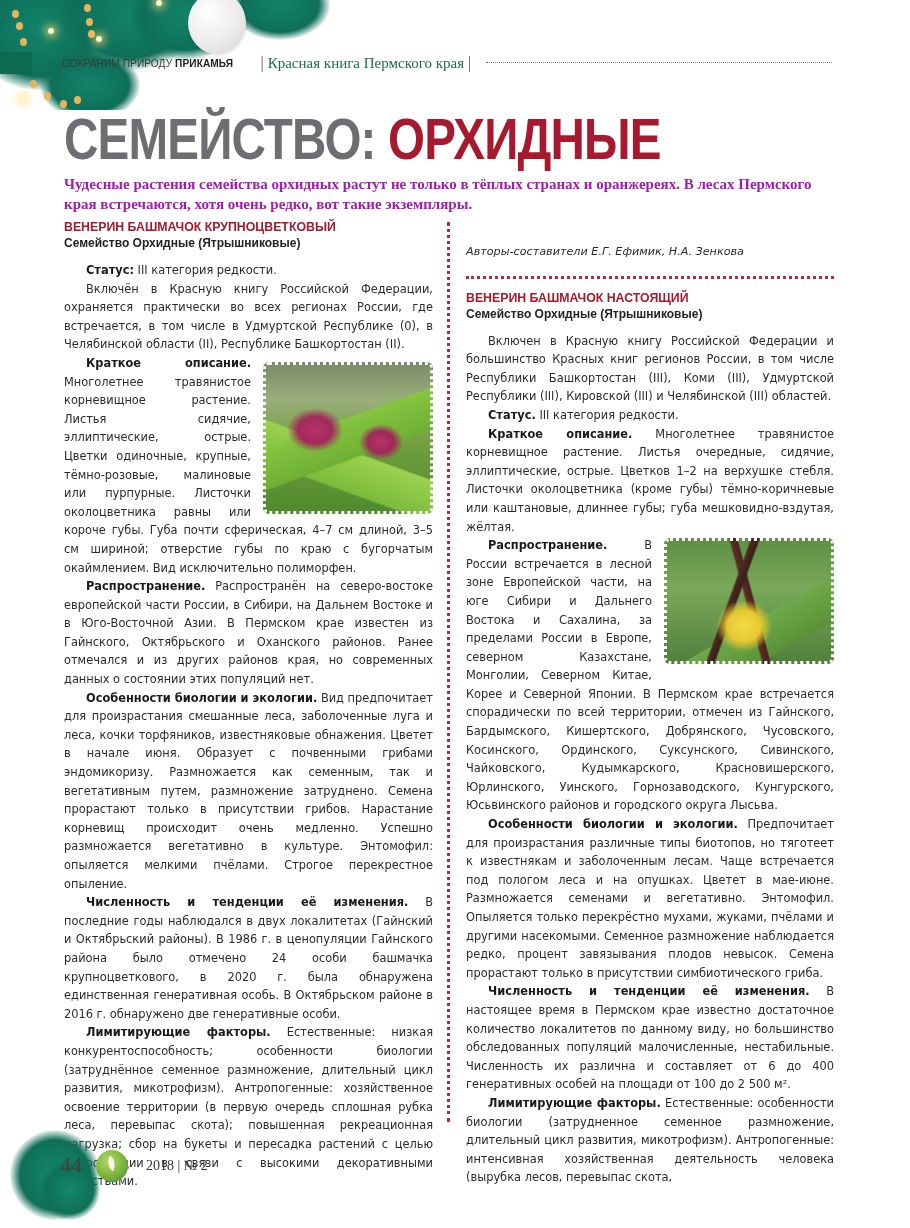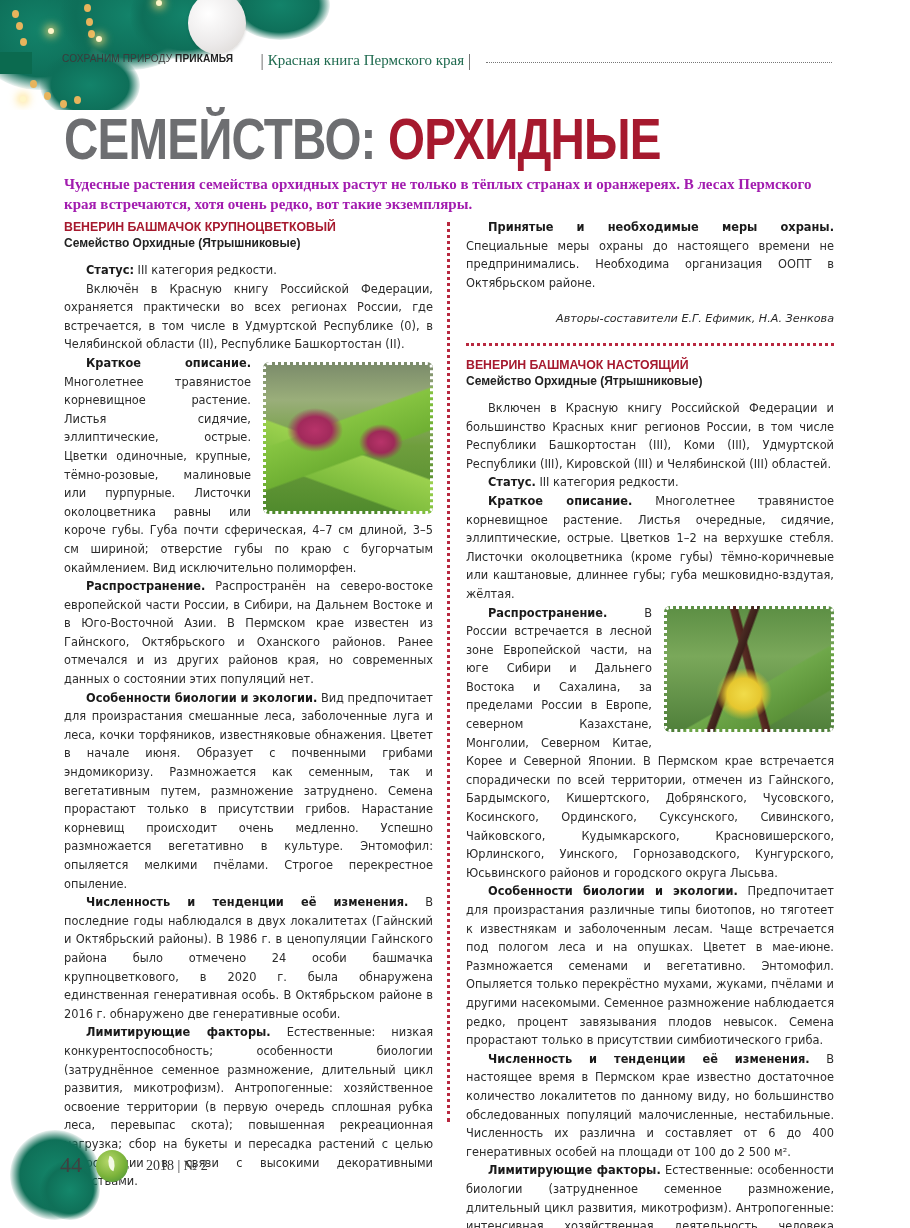--- a/index.html
+++ b/index.html
@@ -7,21 +7,21 @@
   body { position: relative; font-family: "DejaVu Sans", sans-serif; color: #231f20; }
 
   
   .deco-top { position: absolute; left: 0; top: 0; width: 340px; height: 110px; overflow: hidden; }
   .deco-top .branch { position: absolute; border-radius: 50%; background: radial-gradient(ellipse at center, #13836a 0%, #0e6f59 55%, rgba(14,111,89,0) 72%); }
   .deco-top .ornament { position: absolute; left: 188px; top: -8px; width: 58px; height: 62px; border-radius: 50%;
     background: radial-gradient(circle at 35% 35%, #ffffff 0%, #eceaea 55%, #d8d4d0 100%); box-shadow: 0 1px 3px rgba(0,0,0,0.15); }
   .deco-top .bead { position: absolute; width: 7px; height: 8px; border-radius: 50%; background: #e7b45c; }
   .deco-top .spark { position: absolute; width: 6px; height: 6px; border-radius: 50%; background: #fff6c8; box-shadow: 0 0 8px 3px rgba(255,220,120,0.8); }
 
-  .header-bar { position: absolute; left: 0; top: 52px; width: 910px; height: 22px; display: flex; align-items: flex-start; }
+  .header-bar { position: absolute; left: 0; top: 52px; width: 910px; height: 22px; display: flex; align-items: center; }
   .header-bar .green-tab { width: 32px; height: 22px; background: #0b6a4f; }
   .header-bar .series { margin-left: 30px; font-family: "Liberation Sans", sans-serif; font-size: 11.5px; letter-spacing: 0.1px; color: #3b3b3b; text-transform: uppercase; transform: scaleX(0.88); transform-origin: left center; white-space: nowrap; }
   .header-bar .series b { font-weight: bold; color: #222; }
   .header-bar .sep { font-family: "Liberation Serif", serif; font-size: 16px; color: #555; margin: 0 4px; }
   .header-bar .section { font-family: "Liberation Serif", serif; font-size: 15px; color: #1f6a4f; white-space: nowrap; }
   .header-bar .dots { position: absolute; left: 486px; top: 10px; width: 346px; border-top: 1px dotted #777; }
 
   
   .title { position: absolute; left: 64px; top: 110px; font-family: "Liberation Sans", sans-serif; font-weight: bold; font-size: 58px; letter-spacing: -1px; transform: scaleX(0.82); transform-origin: left top; white-space: nowrap; line-height: 1; }
   .title .grey { color: #6d6e71; }
@@ -48,21 +48,21 @@
       linear-gradient(180deg, #7a8a6a 0%, #9aae7a 25%, #6f9e3d 55%, #4f8a2c 100%); }
   .photo2 { width: 170px; height: 126px; margin-top: 2px; background:
       radial-gradient(ellipse 28px 26px at 80px 88px, #f1dc4a 0%, #e6c72f 60%, rgba(230,199,47,0) 100%),
       linear-gradient(110deg, transparent 40%, #4a2a22 41%, #3b1f1a 44%, transparent 45%),
       linear-gradient(75deg, transparent 48%, #5b2e25 49%, #4a221c 52%, transparent 53%),
       linear-gradient(150deg, transparent 60%, #6fa84a 61%, #5b9238 80%, transparent 81%),
       linear-gradient(180deg, #5c8e44 0%, #7aa85a 40%, #4f7f3a 100%); }
 
   .divider-v { position: absolute; left: 447px; top: 222px; height: 900px; border-left: 3px dotted #b8283f; }
   .divider-h { margin: 14px 0 10px 0; border-top: 3px dotted #b8283f; height: 0; }
-  .authors { text-align: right; font-style: italic; font-family: "DejaVu Sans", sans-serif; font-size: 11.2px; margin-top: 18px; color: #2b2b2b; }
+  .authors { font-style: italic; font-family: "DejaVu Sans", sans-serif; font-size: 11.2px; margin-top: 25px; color: #2b2b2b; }
 
   
   .footer { position: absolute; left: 0; top: 1130px; width: 360px; height: 98px; }
   .footer .branch { position: absolute; border-radius: 50%; background: radial-gradient(ellipse at center, #14876b 0%, #0f7058 55%, rgba(15,112,88,0) 72%); }
   .footer .page-num { position: absolute; left: 60px; top: 22px; font-family: "Liberation Serif", serif; font-size: 22px; color: #404040; }
   .footer .logo { position: absolute; left: 96px; top: 20px; width: 32px; height: 32px; border-radius: 50%; background: radial-gradient(circle at 40% 35%, #b6d86b 0%, #7bb33a 55%, #3d8b3a 100%); }
   .footer .logo .leaf { position: absolute; left: 11px; top: 7px; width: 9px; height: 13px; background: #f3f9e4; border-radius: 0 100% 0 100%; transform: rotate(20deg); }
   .footer .issue { position: absolute; left: 146px; top: 28px; font-family: "Liberation Serif", serif; font-size: 14px; color: #333; white-space: nowrap; }
 </style>
 </head>
@@ -115,21 +115,20 @@
   <p><b>Статус:</b> <span class="roman">III категория редкости.</span></p>
   <p>Включён в Красную книгу Российской Федерации, охраняется практически во всех регионах России, где встречается, в том числе в Удмуртской Республике (0), в Челябинской области (II), Республике Башкортостан (II).</p>
   <p><b>Краткое описание.</b> <span class="photo photo1" title="Венерин башмачок крупноцветковый — фото" style="display: block;"></span><span>Многолетнее травянистое корневищное растение. Листья сидячие, эллиптические, острые. Цветки одиночные, крупные, тёмно-розовые, малиновые или пурпурные. Листочки околоцветника равны или короче губы. Губа почти сферическая, 4–7 см длиной, 3–5 см шириной; отверстие губы по краю с бугорчатым окаймлением. Вид исключительно полиморфен.</span></p>
   <p><b>Распространение.</b> <span>Распространён на северо-востоке европейской части России, в Сибири, на Дальнем Востоке и в Юго-Восточной Азии. В Пермском крае известен из Гайнского, Октябрьского и Оханского районов. Ранее отмечался и из других районов края, но современных данных о состоянии этих популяций нет.</span></p>
   <p><b>Особенности биологии и экологии.</b> <span>Вид предпочитает для произрастания смешанные леса, заболоченные луга и леса, кочки торфяников, известняковые обнажения. Цветет в начале июня. Образует с почвенными грибами эндомикоризу. Размножается как семенным, так и вегетативным путем, размножение затруднено. Семена прорастают только в присутствии грибов. Нарастание корневищ происходит очень медленно. Успешно размножается вегетативно в культуре. Энтомофил: опыляется мелкими пчёлами. Строгое перекрестное опыление.</span></p>
   <p><b>Численность и тенденции её изменения.</b> <span>В последние годы наблюдался в двух локалитетах (Гайнский и Октябрьский районы). В 1986 г. в ценопуляции Гайнского района было отмечено 24 особи башмачка крупноцветкового, в 2020 г. была обнаружена единственная генеративная особь. В Октябрьском районе в 2016 г. обнаружено две генеративные особи.</span></p>
   <p><b>Лимитирующие факторы.</b> <span>Естественные: низкая конкурентоспособность; особенности биологии (затруднённое семенное размножение, длительный цикл развития, микотрофизм). Антропогенные: хозяйственное освоение территории (в первую очередь сплошная рубка леса, перевыпас скота); повышенная рекреационная нагрузка; сбор на букеты и пересадка растений с целью интродукции в связи с высокими декоративными качествами.</span></p>
 </div>
 
 <div class="col right">
-  <p><b>Принятые и необходимые меры охраны.</b> <span>Специальные меры охраны до настоящего времени не предпринимались. Необходима организация ООПТ в Октябрьском районе.</span></p>
   <div class="authors">Авторы-составители Е.Г. Ефимик, Н.А. Зенкова</div>
   <div class="divider-h"></div>
 
   <div class="species-title">Венерин башмачок настоящий</div>
   <div class="species-family">Семейство Орхидные (Ятрышниковые)</div>
   <p>Включен в Красную книгу Российской Федерации и большинство Красных книг регионов России, в том числе Республики Башкортостан (III), Коми (III), Удмуртской Республики (III), Кировской (III) и Челябинской (III) областей.</p>
   <p><b>Статус.</b> <span class="roman">III категория редкости.</span></p>
   <p><b>Краткое описание.</b> <span>Многолетнее травянистое корневищное растение. Листья очередные, сидячие, эллиптические, острые. Цветков 1–2 на верхушке стебля. Листочки околоцветника (кроме губы) тёмно-коричневые или каштановые, длиннее губы; губа мешковидно-вздутая, жёлтая.</span></p>
   <p><span class="photo photo2" style="display:block;" title="Венерин башмачок настоящий — фото"></span><b>Распространение.</b> <span>В России встречается в лесной зоне Европейской части, на юге Сибири и Дальнего Востока и Сахалина, за пределами России в Европе, северном Казахстане, Монголии, Северном Китае, Корее и Северной Японии. В Пермском крае встречается спорадически по всей территории, отмечен из Гайнского, Бардымского, Кишертского, Добрянского, Чусовского, Косинского, Ординского, Суксунского, Сивинского, Чайковского, Кудымкарского, Красновишерского, Юрлинского, Уинского, Горнозаводского, Кунгурского, Юсьвинского районов и городского округа Лысьва.</span></p>
   <p><b>Особенности биологии и экологии.</b> <span>Предпочитает для произрастания различные типы биотопов, но тяготеет к известнякам и заболоченным лесам. Чаще встречается под пологом леса и на опушках. Цветет в мае-июне. Размножается семенами и вегетативно. Энтомофил. Опыляется только перекрёстно мухами, жуками, пчёлами и другими насекомыми. Семенное размножение наблюдается редко, процент завязывания плодов невысок. Семена прорастают только в присутствии симбиотического гриба.</span></p>

